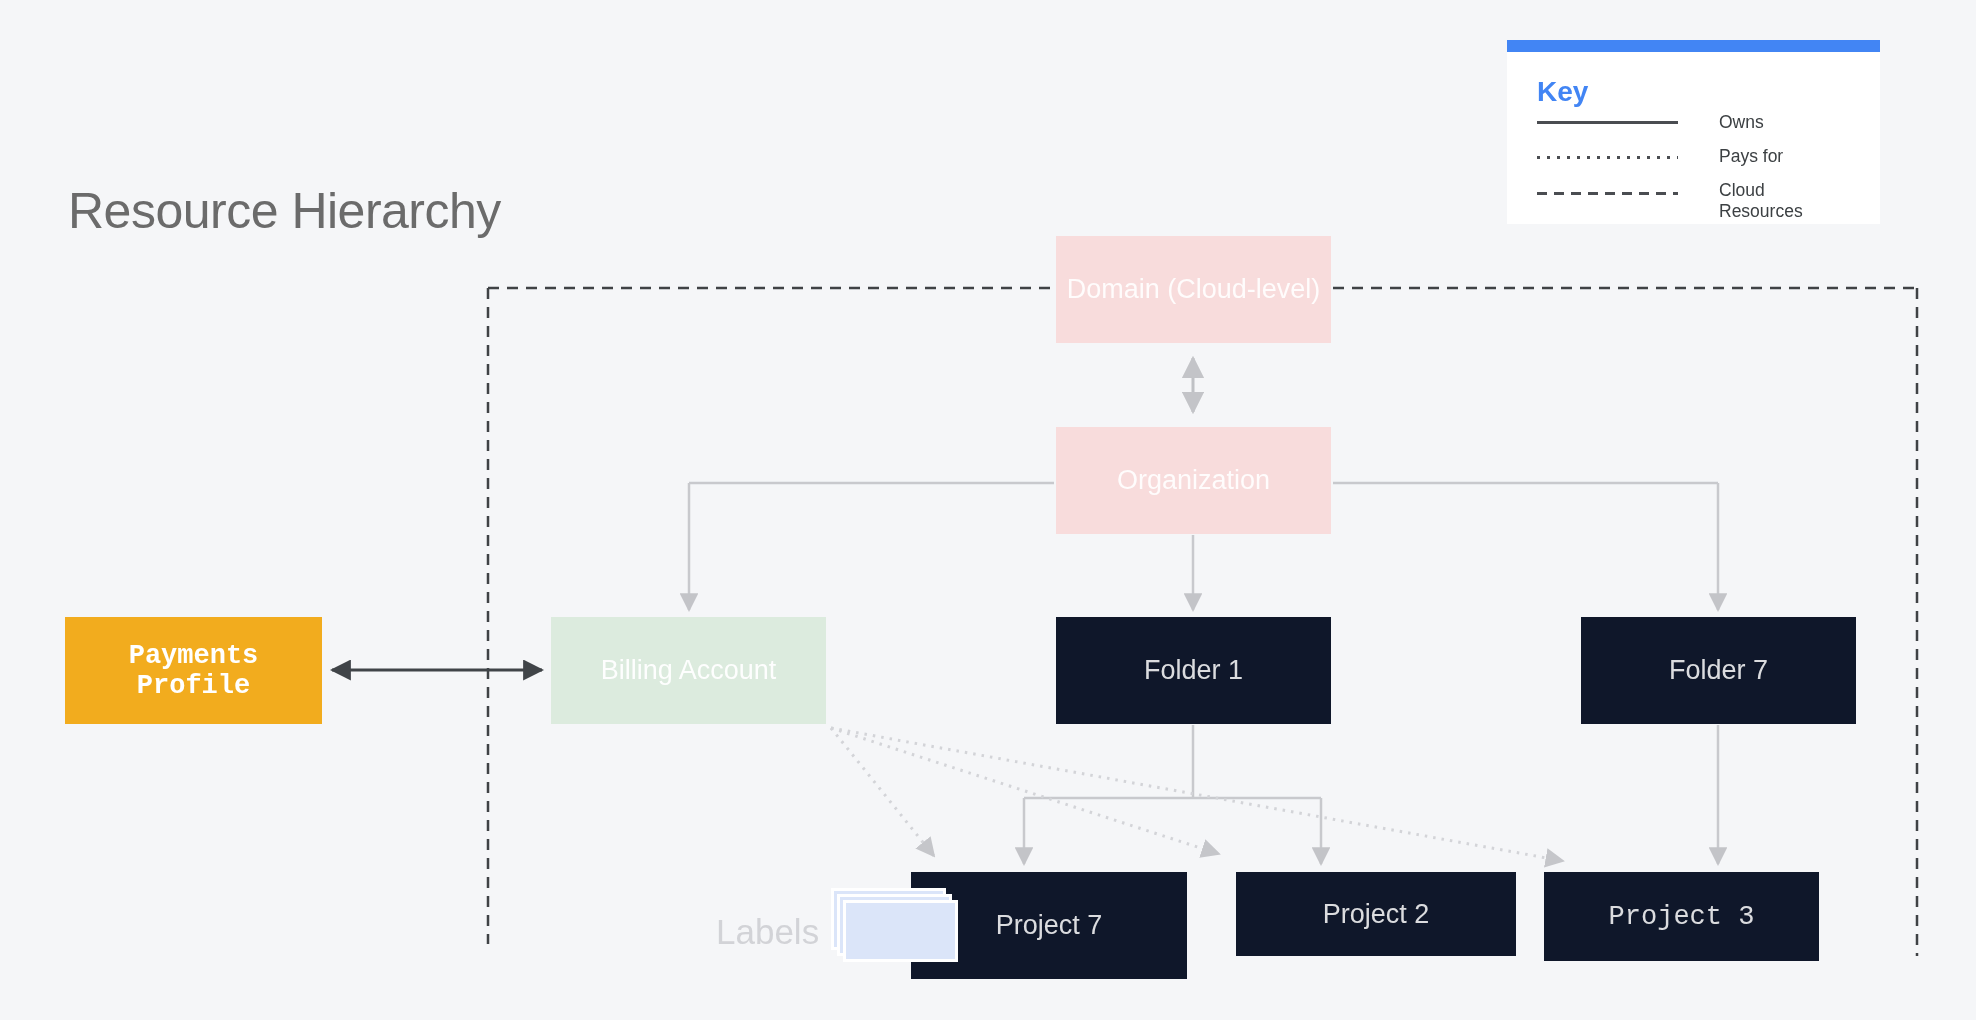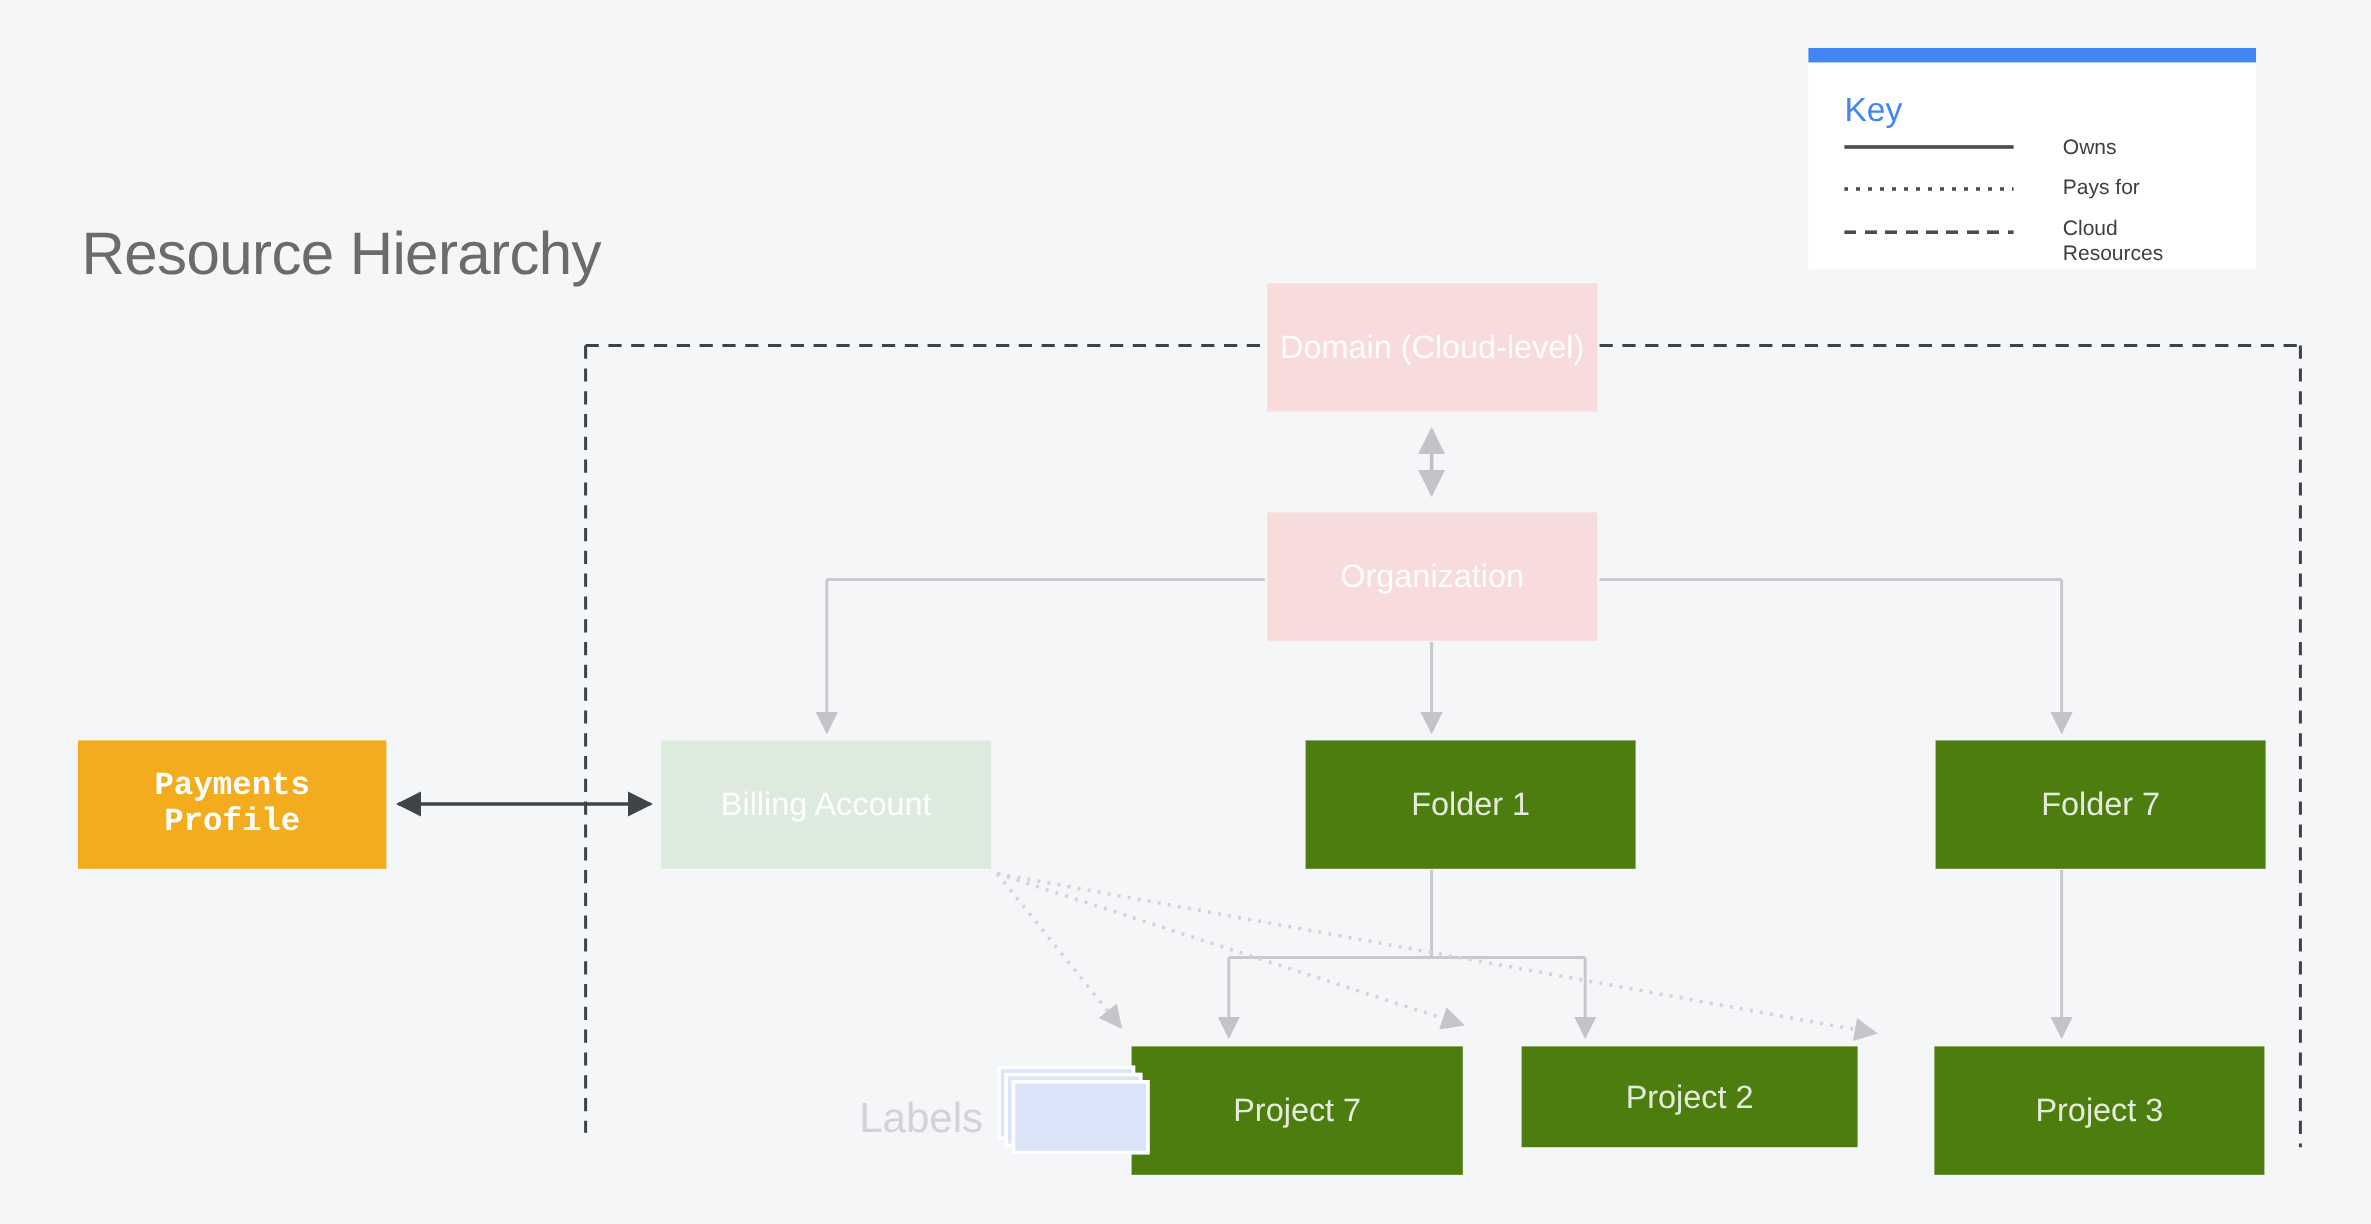--- a/index.html
+++ b/index.html
@@ -5,36 +5,36 @@
   html,body{margin:0;padding:0;background:#f5f6f8;}
   body{font-family:"Liberation Sans", sans-serif;}
   .stage{position:relative;width:1976px;height:1020px;background:#f5f6f8;overflow:hidden;}
 
   .page-title{position:absolute;left:68px;top:182px;font-size:50px;letter-spacing:-0.5px;
               color:#6b6b6b;font-weight:400;z-index:5;white-space:nowrap;}
 
   
   .key-box{position:absolute;left:1507px;top:40px;width:373px;height:184px;background:#ffffff;z-index:40;}
   .key-bar{position:absolute;left:0;top:0;width:100%;height:12px;background:#4285F4;}
-  .key-title{position:absolute;left:30px;top:36px;font-size:28px;font-weight:normal;color:#4285F4;}
+  .key-title{position:absolute;left:30px;top:36px;font-size:28px;font-weight:bold;color:#4285F4;}
   .sample{position:absolute;left:30px;width:141px;height:3px;}
   .sample.solid{top:81px;background:#4a4d51;}
   .sample.dotted{top:116px;background:repeating-linear-gradient(90deg,#4a4d51 0 3px,transparent 3px 10px);}
   .sample.dashed{top:152px;background:repeating-linear-gradient(90deg,#4a4d51 0 10px,transparent 10px 17px);}
   .key-label{position:absolute;left:212px;font-size:17.5px;font-weight:normal;color:#3c4043;line-height:21px;width:125px;}
   .key-label.owns{top:72px;}
   .key-label.pays{top:106px;}
   .key-label.cloud{top:140px;}
 
   
   .node{position:absolute;display:flex;align-items:center;justify-content:center;
         font-size:27px;text-align:center;z-index:10;}
   .node.pink{background:#f8dcdc;color:rgba(255,255,255,0.9);}
   .node.green{background:#dcebde;color:rgba(255,255,255,0.95);}
-  .node.blue{background:#4d7c0f;color:rgba(255,255,255,0.85);margin-left:32px;}
+  .node.blue{background:#0f172a;color:rgba(255,255,255,0.85);}
   .node.yellow{background:#F2AC1E;color:#ffffff;font-weight:bold;}
 
   .labels-caption{position:absolute;left:716px;top:912px;font-size:35px;color:#d2d3d7;z-index:12;}
 
   
   .cards-stack{position:absolute;left:0;top:0;z-index:30;}
   .card{position:absolute;width:115px;height:62px;background:#dbe5f9;border:3px solid #ffffff;box-sizing:border-box;}
 
   .connectors{position:absolute;left:0;top:0;z-index:20;pointer-events:none;}
 </style>
@@ -81,21 +81,21 @@
   </div>
 
   <div class="node blue" style="left:911px;top:872px;width:276px;height:107px;">
     <span>Project 7</span>
   </div>
 
   <div class="node blue" style="left:1236px;top:872px;width:280px;height:84px;">
     <span>Project 2</span>
   </div>
 
-  <div class="node blue" style="left:1580px;top:872px;width:275px;height:107px;">
+  <div class="node blue" style="left:1544px;top:872px;width:275px;height:89px;font-family:Liberation Mono, monospace;">
     <span>Project 3</span>
   </div>
 
   <div class="labels-caption">Labels</div>
   <div class="cards-stack">
     <div class="card" style="left:831px;top:888px;"></div>
     <div class="card" style="left:837px;top:894px;"></div>
     <div class="card" style="left:843px;top:900px;"></div>
   </div>
 

